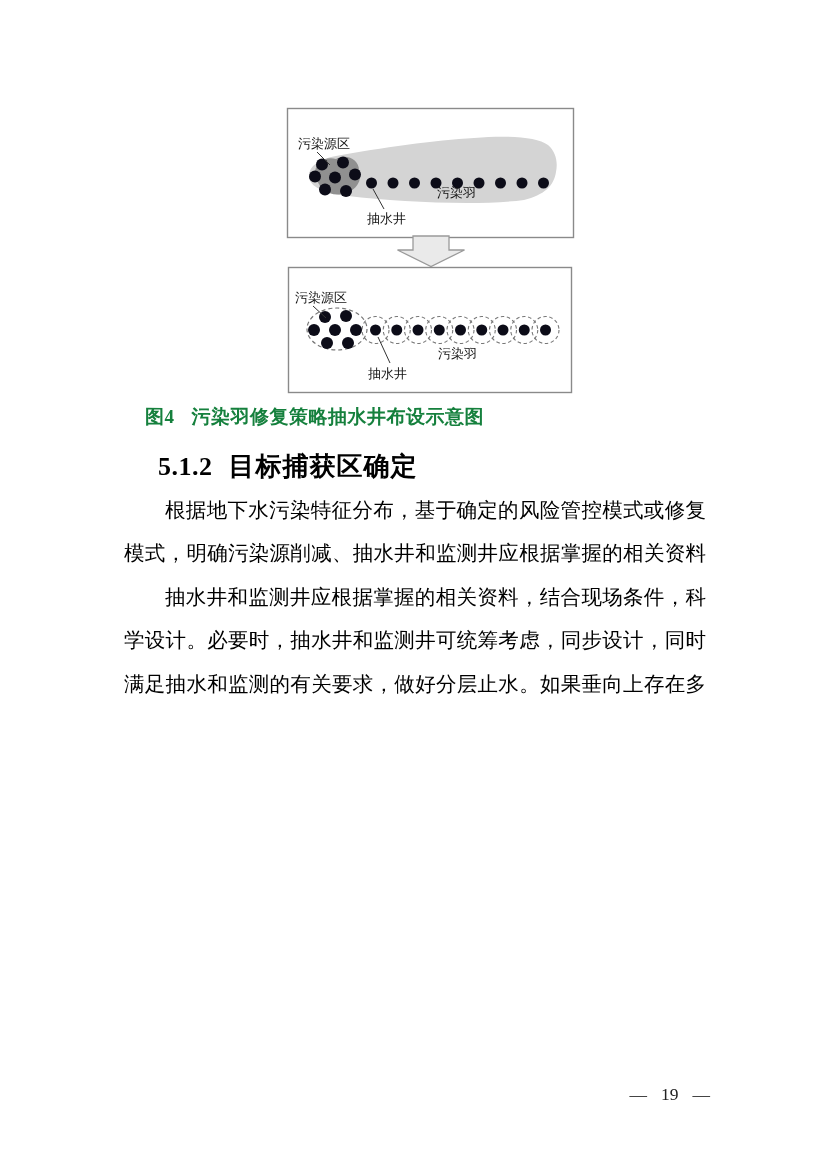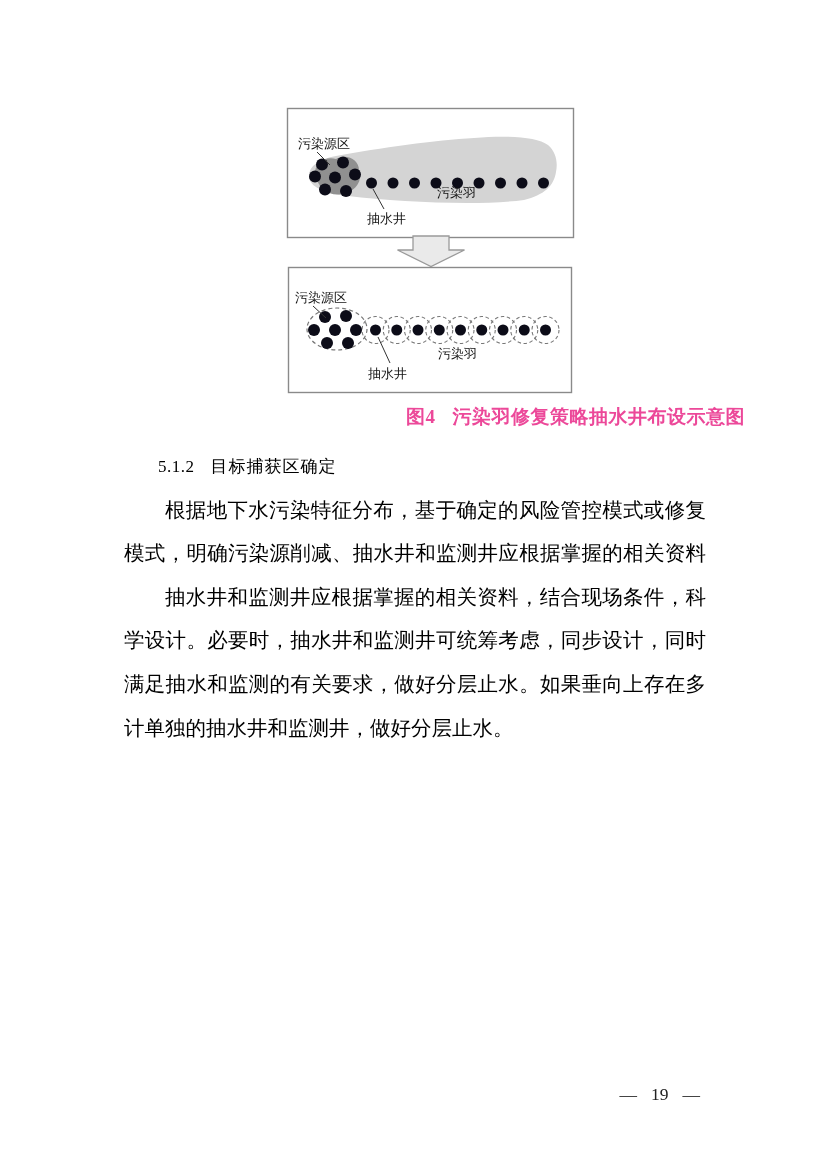--- a/index.html
+++ b/index.html
@@ -4,37 +4,37 @@
 <style>
   html,body { margin:0; padding:0; }
   body {
     width:826px; height:1169px; background:#ffffff; position:relative;
     font-family:"Liberation Serif","DejaVu Serif",serif; color:#000;
     overflow:hidden;
   }
   .fig-svg { position:absolute; left:0; top:100px; }
   .svg-label { font-family:"Liberation Sans","DejaVu Sans",sans-serif; font-size:13px; fill:#111; }
   .caption {
-    position:absolute; top:404px; left:145px; width:600px; text-align:right;
+    position:absolute; top:404px; left:145px; width:600px; text-align:left;
     font-family:"Liberation Sans","DejaVu Sans",sans-serif; font-weight:bold;
-    font-size:19px; letter-spacing:0.5px; color:#ec4899;
+    font-size:19px; letter-spacing:0.5px; color:#15803d;
   }
   .caption .cap-label { margin-right:17px; font-family:"Liberation Serif","DejaVu Serif",serif; }
   .text-col {
     position:absolute; left:124px; top:445px; width:582px;
     font-size:20.5px; line-height:43.6px;
   }
-  .heading { font-weight:normal; padding-left:34px; font-size:17px; white-space:nowrap; }
+  .heading { font-weight:bold; padding-left:34px; font-size:26px; white-space:nowrap; }
   .heading .sec-num { font-family:"Liberation Serif","DejaVu Serif",serif; letter-spacing:0.5px; }
   .heading .sec-title { font-family:"Liberation Sans","DejaVu Sans",sans-serif; margin-left:16px; letter-spacing:1px; }
   .para .line { text-align:justify; text-align-last:justify; }
   .para .line.last { text-align-last:left; }
   .para .line:first-child { text-indent:41px; }
   .pageno {
-    position:absolute; top:1084px; right:126px; font-size:17.5px; color:#222;
+    position:absolute; top:1084px; right:116px; font-size:17.5px; color:#222;
     font-family:"Liberation Serif","DejaVu Serif",serif;
   }
   .pageno .dash { letter-spacing:0; }
   .pageno .num { margin:0 14px; }
 </style>
 </head>
 <body>
 
 <svg class="fig-svg" width="826" height="300" viewBox="0 0 826 300">
 
@@ -122,19 +122,18 @@
     <span class="sec-num">5.1.2</span><span class="sec-title">目标捕获区确定</span>
   </div>
   <div class="para">
       <div class="line">根据地下水污染特征分布，基于确定的风险管控模式或修复</div>
       <div class="line">模式，明确污染源削减、抽水井和监测井应根据掌握的相关资料</div>
     </div>
   <div class="para">
       <div class="line">抽水井和监测井应根据掌握的相关资料，结合现场条件，科</div>
       <div class="line">学设计。必要时，抽水井和监测井可统筹考虑，同步设计，同时</div>
       <div class="line">满足抽水和监测的有关要求，做好分层止水。如果垂向上存在多</div>
-      <div class="line last">计单独的抽水井和监测井，做好分层止水。</div>
     </div>
 </div>
 
 <div class="pageno">
   <span class="dash">—</span><span class="num">19</span><span class="dash">—</span>
 </div>
 
 </body></html>

